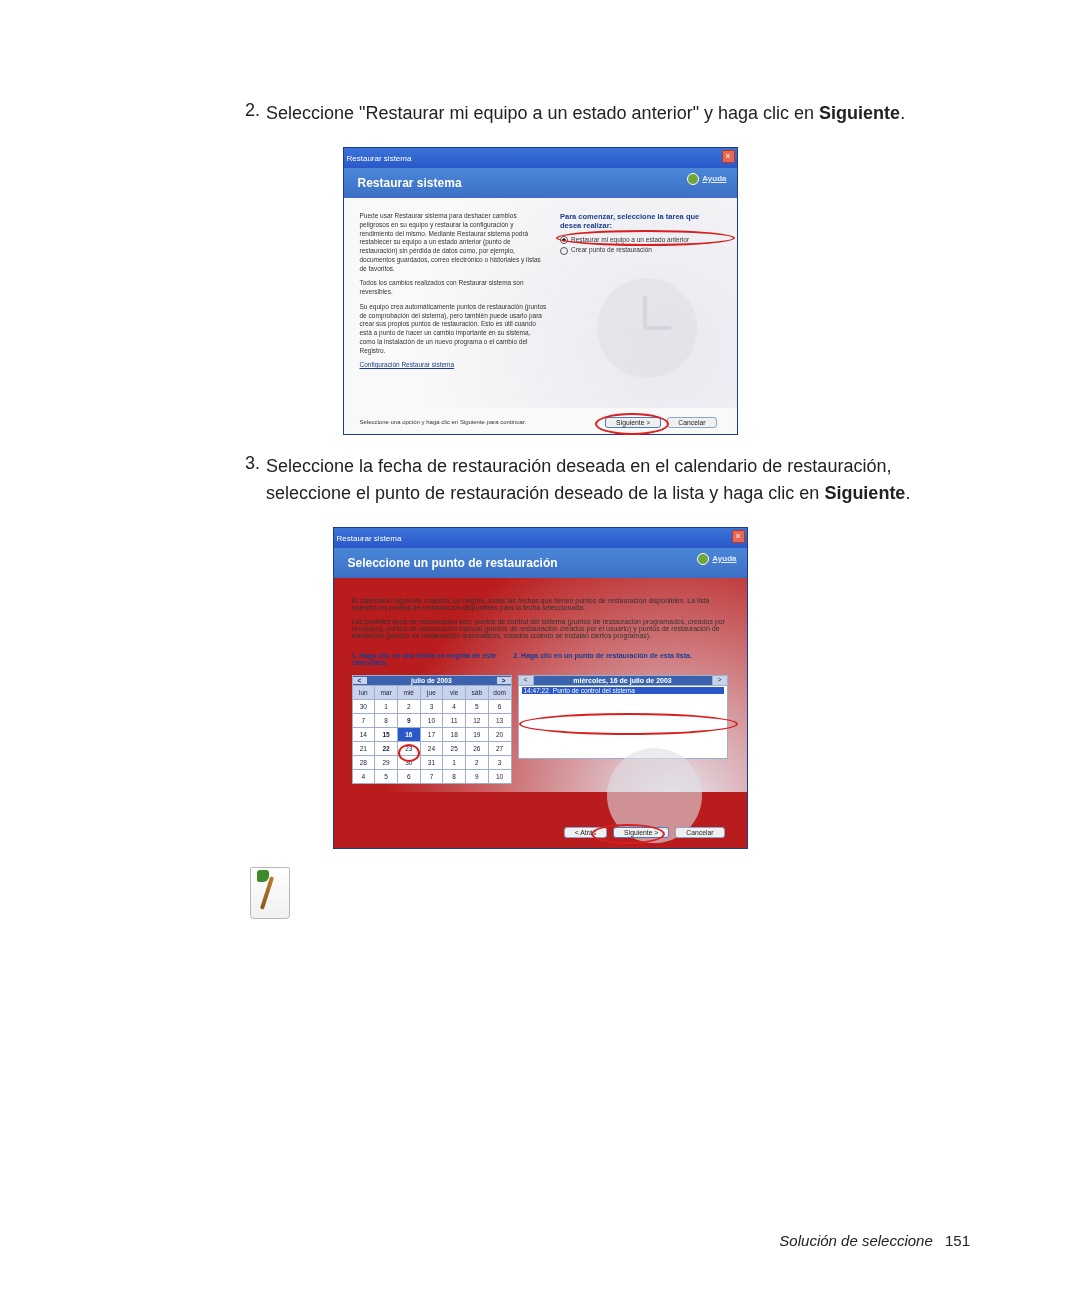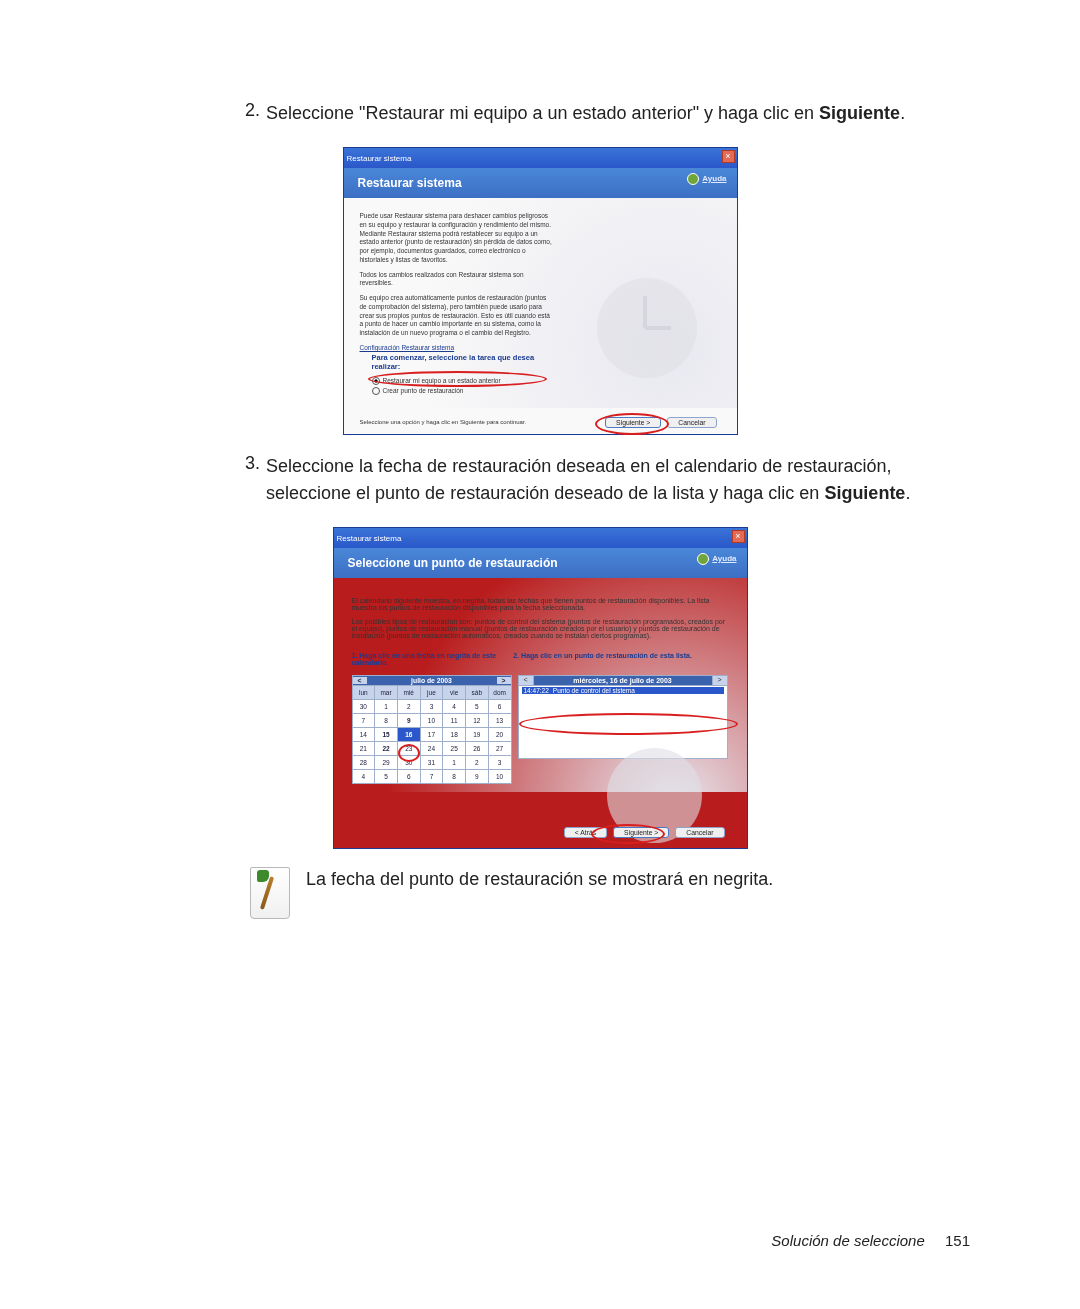--- a/index.html
+++ b/index.html
@@ -91,21 +91,20 @@
     margin-right:3px;
     vertical-align:middle;
   }
   .ss-content1{
     display:flex;
     padding:14px 16px 6px 16px;
     position:relative;
     min-height:190px;
     background:
       radial-gradient(circle at 320px 150px, #e8e8f0 0%, rgba(249,249,249,0) 70%);
-    flex-direction: column;
   }
   .clock-bg{
     position:absolute;
     right:40px;
     top:80px;
     width:100px;height:100px;
     border-radius:50%;
     background:#e0e0e6;
     opacity:0.6;
   }
@@ -398,21 +397,21 @@
   }
 
   .footer{
     position:absolute;
     bottom:60px;
     right:110px;
     font-size:15px;
     font-style:italic;
     color:#222;
   }
-  .footer .pg{font-style:normal;margin-left:16px;}
+  .footer .pg{font-style:normal;margin-left:8px;}
 </style>
 </head>
 <body>
 
 <div class="page">
 
   <div class="step">
     <div class="num">2.</div>
     <div class="txt">
       <span>Seleccione "Restaurar mi equipo a un estado anterior" y haga clic en </span><b>Siguiente</b><span>.</span>
@@ -577,21 +576,20 @@
         <div class="ss-btn">&lt; Atrás</div>
         <div class="ss-btn highlight">Siguiente &gt;</div>
         <div class="ss-btn">Cancelar</div>
       </div>
       <div class="btn-circle2"></div>
     </div>
   </div>
 
   <div class="note-row">
     <div class="note-icon"></div>
-    <div class="note-text">La fecha del punto de restauración se mostrará en negrita.</div>
   </div>
 
   <div class="footer">
     <span>Solución de seleccione</span>
     <span class="pg">151</span>
   </div>
 
 </div>
 
 </body></html>

